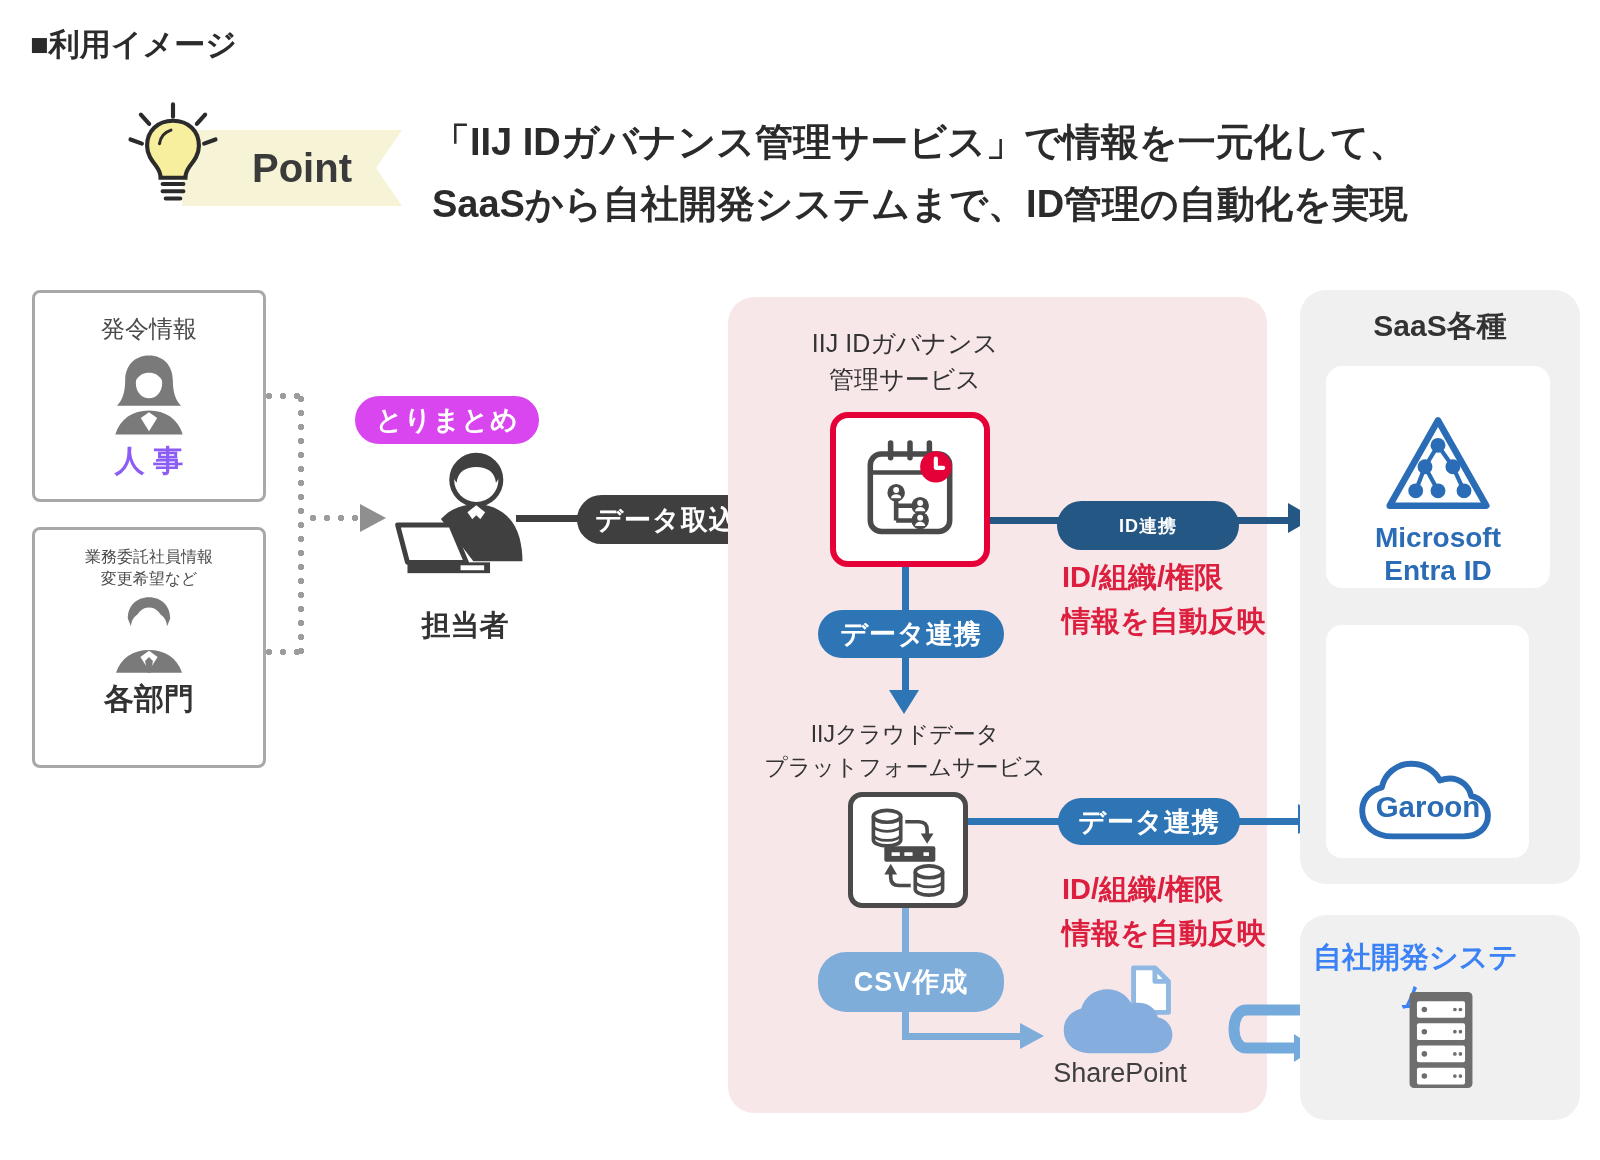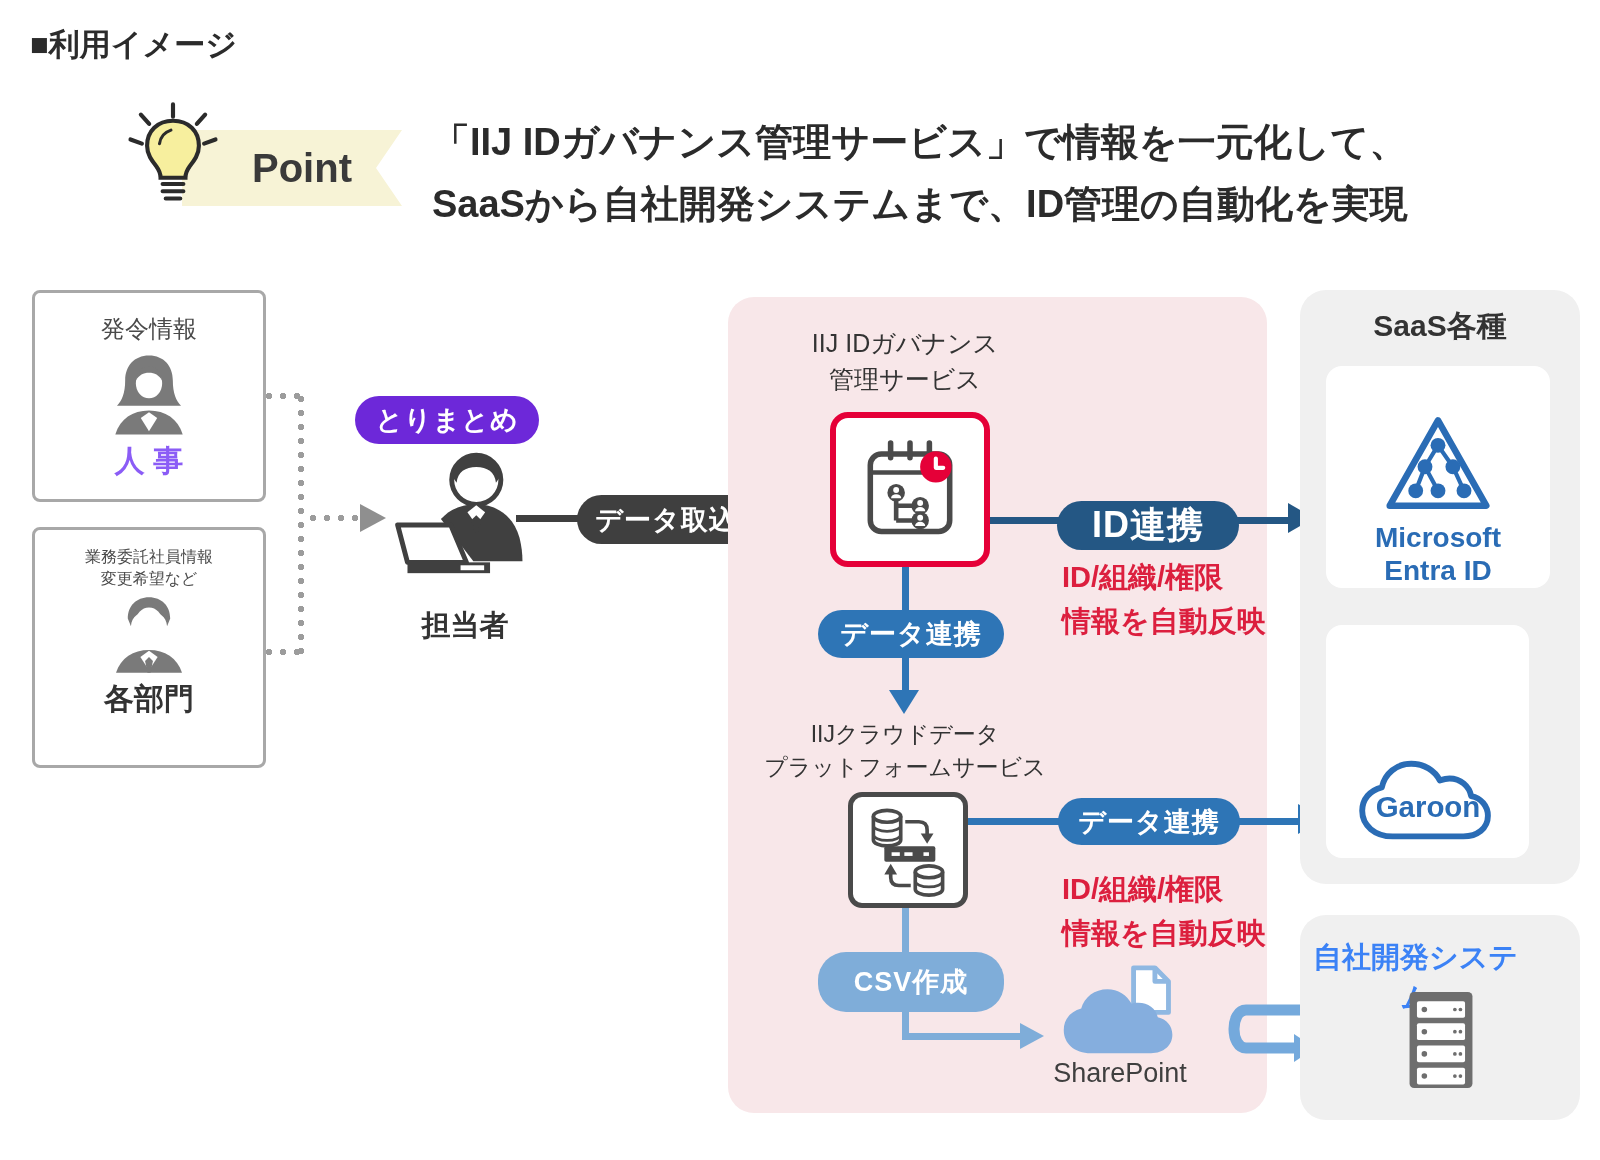--- a/index.html
+++ b/index.html
@@ -76,21 +76,21 @@
     </svg>
     <div style="font-size:30px;font-weight:bold;color:#333;">各部門</div>
   </div>
 
   <div class="dots-h" style="left:262px;top:392px;width:40px;"></div>
   <div class="dots-v" style="left:297px;top:392px;height:262px;"></div>
   <div class="dots-h" style="left:262px;top:648px;width:40px;"></div>
   <div class="dots-h" style="left:306px;top:514px;width:54px;"></div>
   <div class="arr" style="left:360px;top:504px;border-left:26px solid #8f8f8f;border-top:14px solid transparent;border-bottom:14px solid transparent;"></div>
 
-  <div class="pill" style="left:355px;top:396px;width:184px;height:48px;background:#6d28d9;font-size:27px;">とりまとめ</div>
+  <div class="pill" style="left:355px;top:396px;width:184px;height:48px;background:#d946ef;font-size:27px;">とりまとめ</div>
   <svg class="abs" style="left:378px;top:446px;" width="172" height="158" viewBox="0 0 175 160">
     <circle cx="100" cy="34" r="25" fill="#fff" stroke="#404040" stroke-width="5"></circle>
     <path d="M75 30c1-14 11-21 25-21s24 7 25 21l-5 7c-1-11-9-16-20-16s-19 5-20 16z" fill="#404040"></path>
     <path d="M64 74c9-10 21-15 36-15 22 0 38 13 44 34 2 8 3 16 3 24H97z" fill="#404040"></path>
     <path d="M100 60l-9 7 9 13 9-13z" fill="#fff"></path>
     <path d="M100 70l-5 5 4 14h2l4-14z" fill="#404040"></path>
     <path d="M20 80h54l16 38H30z" fill="#fff" stroke="#404040" stroke-width="5" stroke-linejoin="round"></path>
     <rect x="30" y="118" width="84" height="11" fill="#404040"></rect>
     <rect x="84" y="121" width="24" height="5" fill="#fff"></rect>
   </svg>
@@ -124,21 +124,21 @@
           <circle cx="76" cy="95" r="3.2" fill="#fff"></circle>
         <path d="M70.5 104a5.5 4.5 0 0 1 11 0z" fill="#fff"></path>
       </g>
       <circle cx="93" cy="40" r="17" fill="#e50038"></circle>
       <path d="M93 31v10h8" stroke="#fff" stroke-width="4.5" fill="none" stroke-linecap="round" stroke-linejoin="round"></path>
     </svg>
   </div>
 
   <div class="line" style="left:990px;top:517px;width:300px;height:7px;background:#245784;"></div>
   <div class="arr" style="left:1288px;top:503px;border-left:26px solid #245784;border-top:15px solid transparent;border-bottom:15px solid transparent;"></div>
-  <div class="pill" style="left:1057px;top:501px;width:182px;height:49px;background:#245784;font-size:36px;">ID連携</div>
+  <div class="pill" style="left:1057px;top:501px;width:182px;height:49px;background:#245784;font-size:18px;">ID連携</div>
 
   <div class="redtext" style="left:1062px;top:556px;">
     <div>ID/組織/権限</div>
     <div>情報を自動反映</div>
   </div>
 
   <div class="line" style="left:902px;top:567px;width:7px;height:125px;background:#2e75b6;"></div>
   <div class="arr" style="left:889px;top:690px;border-top:24px solid #2e75b6;border-left:15px solid transparent;border-right:15px solid transparent;"></div>
   <div class="pill" style="left:818px;top:610px;width:186px;height:48px;background:#2e75b6;font-size:27px;">データ連携</div>
 

